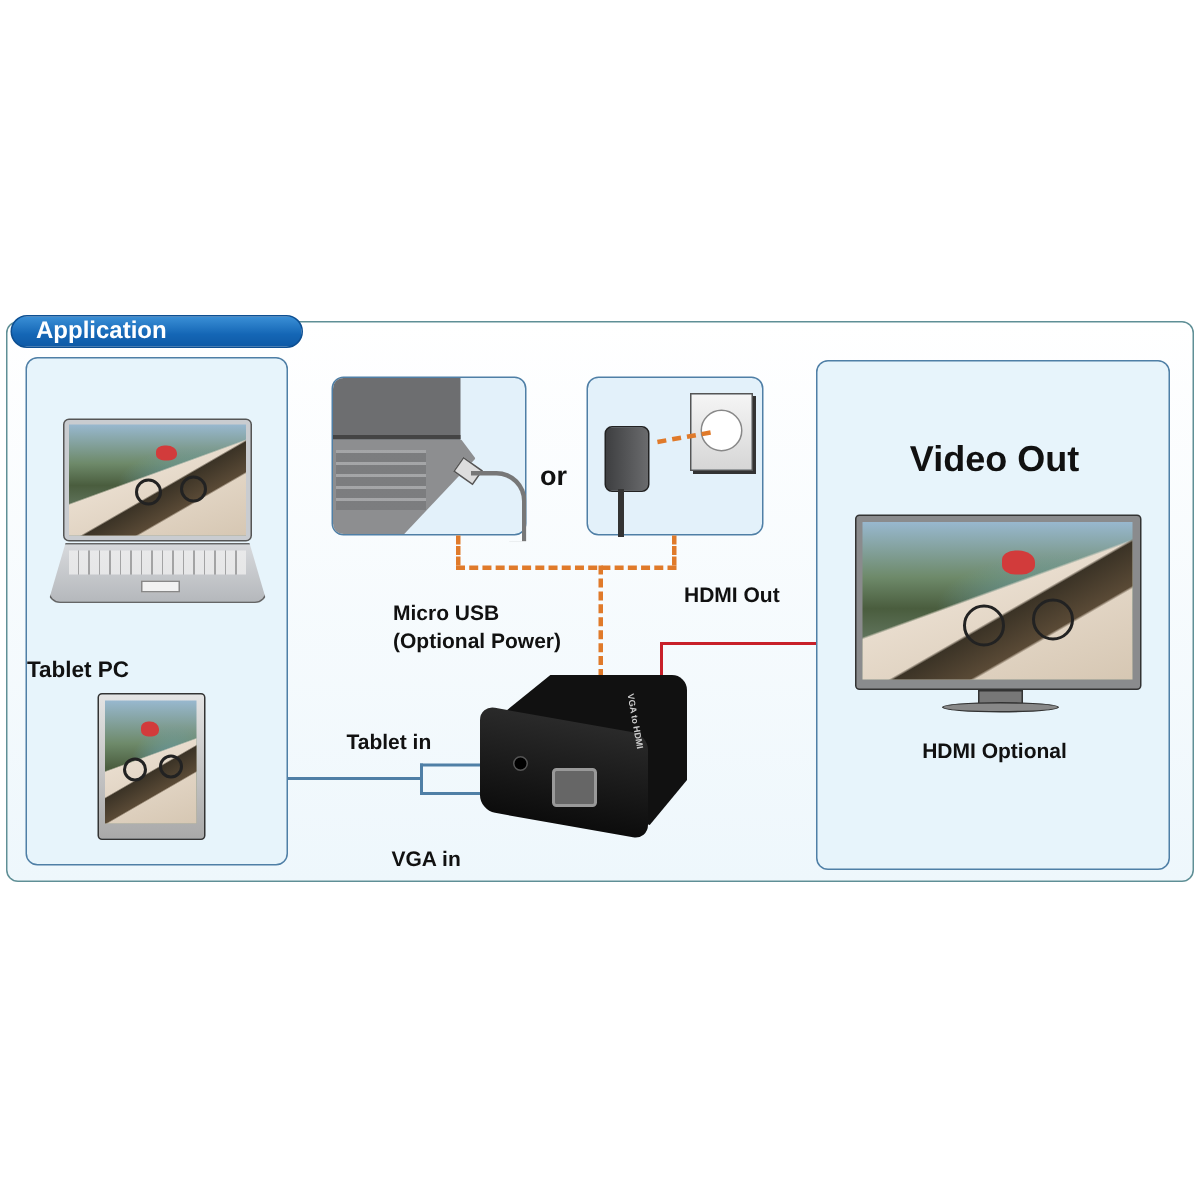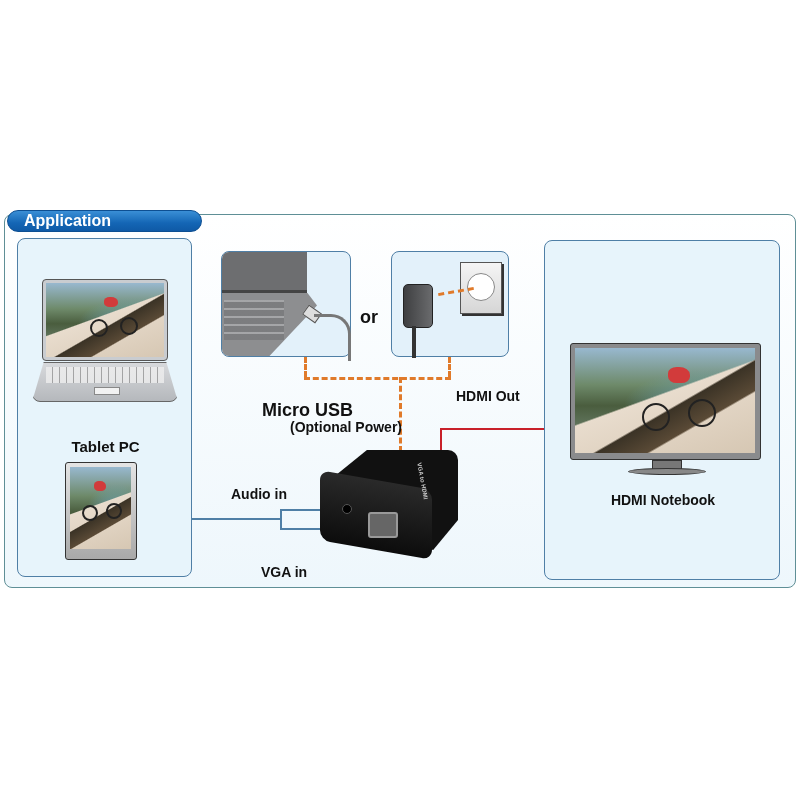--- a/index.html
+++ b/index.html
@@ -47,21 +47,21 @@
   <div style="position:absolute;left:24px;top:40px;width:126px;height:126px;">
     <div style="position:absolute;left:0;top:0;width:126px;height:82px;background:#c9ccd0;border:1.5px solid #555;border-radius:4px;box-sizing:border-box;"></div>
     <div class="photo" style="left:4px;top:4px;width:118px;height:74px;"></div>
     <div class="rider-shirt" style="left:62px;top:18px;width:14px;height:10px;"></div>
     <div class="wheel" style="left:48px;top:40px;width:18px;height:18px;"></div>
     <div class="wheel" style="left:78px;top:38px;width:18px;height:18px;"></div>
     <div style="position:absolute;left:-10px;top:83px;width:146px;height:40px;background:linear-gradient(180deg,#d7d9dc,#b5b8bc);border:1.5px solid #666;border-radius:3px 3px 8px 8px;box-sizing:border-box;clip-path:polygon(8% 0,92% 0,100% 100%,0 100%);"></div>
     <div style="position:absolute;left:4px;top:88px;width:118px;height:16px;background:repeating-linear-gradient(90deg,#eee 0 6px,#999 6px 7px);opacity:.8;"></div>
     <div style="position:absolute;left:52px;top:108px;width:24px;height:6px;background:#f2f2f2;border:1px solid #888;"></div>
   </div>
-  <div class="label" style="left:0;width:175px;text-align:center;top:199px;font-size:15px;">Tablet PC</div>
+  <div class="label" style="left:0;width:175px;text-align:left;top:199px;font-size:15px;">Tablet PC</div>
 
   <div style="position:absolute;left:47px;top:223px;width:72px;height:98px;background:linear-gradient(180deg,#e4e4e4,#a9a9a9);border:1.5px solid #333;border-radius:3px;box-sizing:border-box;">
     <div class="photo" style="left:4px;top:4px;width:61px;height:82px;"></div>
     <div class="rider-shirt" style="left:28px;top:18px;width:12px;height:10px;"></div>
     <div class="wheel" style="left:16px;top:42px;width:16px;height:16px;"></div>
     <div class="wheel" style="left:40px;top:40px;width:16px;height:16px;"></div>
   </div>
 </div>
 
 <div class="panel" style="left:221px;top:251px;width:130px;height:106px;background:#e3f1fa;">
@@ -83,46 +83,47 @@
     <div style="position:absolute;left:6px;top:10px;width:26px;height:26px;border:1px solid #888;border-radius:50%;background:#fff;"></div>
   </div>
   <div class="dash-h" style="left:46px;top:38px;width:36px;transform:rotate(-10deg);"></div>
 </div>
 
 <div class="dash-v" style="left:304px;top:357px;height:20px;"></div>
 <div class="dash-v" style="left:448px;top:357px;height:20px;"></div>
 <div class="dash-h" style="left:304px;top:377px;width:147px;"></div>
 <div class="dash-v" style="left:399px;top:377px;height:75px;"></div>
 
-<div class="label" style="left:262px;top:400px;font-size:18px;">Micro USB</div>
-<div class="label" style="left:262px;top:419px;font-size:14px;margin-left:28px;">(Optional Power)</div>
+<div class="label" style="left:262px;top:400px;font-size:14px;">Micro USB</div>
+<div class="label" style="left:262px;top:419px;font-size:14px;">(Optional Power)</div>
 
 <div class="red" style="left:440px;top:428px;width:2px;height:40px;"></div>
 <div class="red" style="left:440px;top:428px;width:104px;height:2px;"></div>
 <div class="label" style="left:456px;top:388px;font-size:14px;">HDMI Out</div>
 
 <div class="line" style="left:192px;top:518px;width:90px;height:2px;"></div>
 <div class="line" style="left:280px;top:509px;width:2px;height:20px;"></div>
 <div class="line" style="left:280px;top:509px;width:62px;height:2px;"></div>
 <div class="line" style="left:280px;top:528px;width:82px;height:2px;"></div>
-<div class="label" style="left:231px;top:486px;font-size:14px;">Audio in</div>
+<div class="label" style="left:231px;top:486px;font-size:14px;">Tablet in</div>
 <div class="label" style="left:261px;top:535px;font-size:14px;margin-top:29px;">VGA in</div>
 
 <div style="position:absolute;left:320px;top:450px;width:138px;height:100px;">
   <div style="position:absolute;left:0;top:0;width:138px;height:100px;background:#111;clip-path:polygon(34% 0,100% 0,100% 70%,82% 100%,0 62%,0 38%);border-radius:10px;"></div>
   <div style="position:absolute;left:0;top:30px;width:112px;height:70px;background:linear-gradient(180deg,#2a2a2a,#0c0c0c);border-radius:10px;transform:skewY(10deg);"></div>
   <div style="position:absolute;left:84px;top:28px;color:#ccc;font-size:6px;font-weight:bold;transform:rotate(80deg);white-space:nowrap;">VGA to HDMI</div>
   <div style="position:absolute;left:22px;top:54px;width:8px;height:8px;border-radius:50%;background:#000;border:1px solid #555;"></div>
   <div style="position:absolute;left:48px;top:62px;width:26px;height:22px;background:#666;border:2px solid #999;border-radius:3px;"></div>
 </div>
 
 <div class="panel" style="left:544px;top:240px;width:236px;height:340px;">
+  <div class="label" style="left:0;width:236px;text-align:center;top:52px;font-size:24px;">Video Out</div>
   <div style="position:absolute;left:25px;top:102px;width:191px;height:128px;">
     <div style="position:absolute;left:0;top:0;width:191px;height:117px;background:#8a8b8d;border:1.5px solid #333;border-radius:3px;box-sizing:border-box;"></div>
     <div class="photo" style="left:5px;top:5px;width:180px;height:105px;"></div>
     <div class="rider-shirt" style="left:98px;top:24px;width:22px;height:16px;"></div>
     <div class="wheel" style="left:72px;top:60px;width:28px;height:28px;"></div>
     <div class="wheel" style="left:118px;top:56px;width:28px;height:28px;"></div>
     <div style="position:absolute;left:82px;top:117px;width:28px;height:8px;background:#777;border:1px solid #333;"></div>
     <div style="position:absolute;left:58px;top:125px;width:76px;height:5px;background:#888;border:1px solid #333;border-radius:50%;"></div>
   </div>
-  <div class="label" style="left:0;width:236px;text-align:center;top:251px;font-size:14px;">HDMI Notebook</div>
+  <div class="label" style="left:0;width:236px;text-align:center;top:251px;font-size:14px;">HDMI Optional</div>
 </div>
 
 </body></html>

